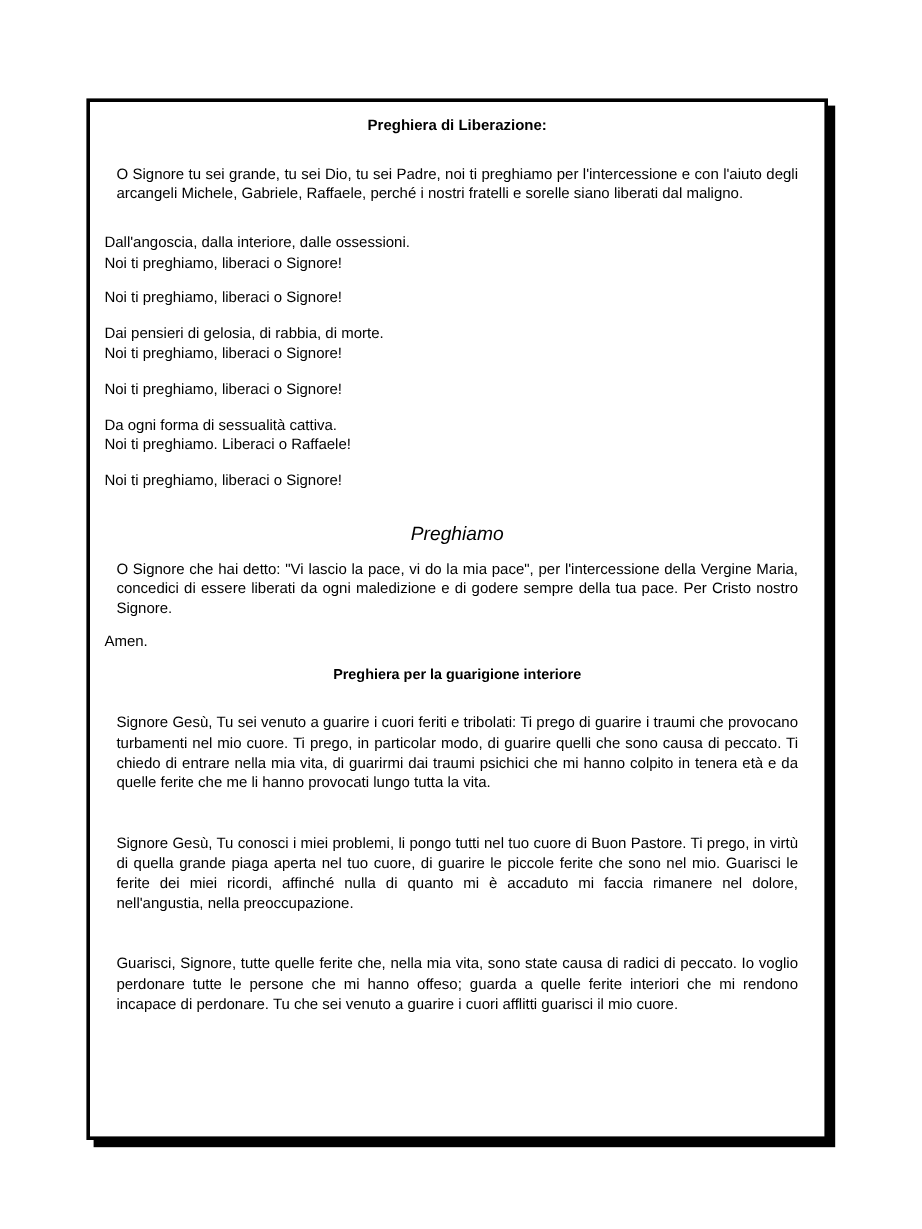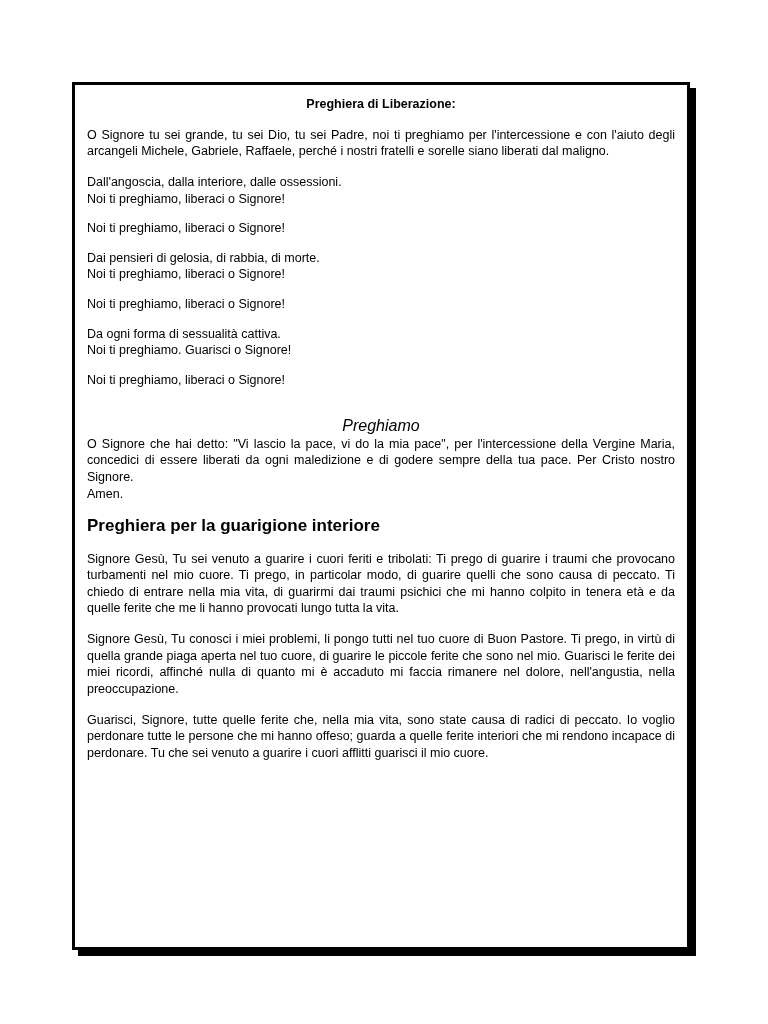--- a/index.html
+++ b/index.html
@@ -42,31 +42,31 @@
     overflow: hidden;
   }
   .title {
     text-align: center;
     font-weight: bold;
     font-size: 12.5px;
     margin: 2px 0 0 0;
     line-height: 1.25;
   }
   .subtitle {
-    text-align: left;
+    text-align: center;
     font-weight: bold;
-    font-size: 17px;
+    font-size: 12px;
     margin: 0;
     line-height: 1.25;
   }
   p.para {
     text-align: justify;
     font-size: 12.5px;
     line-height: 1.33;
-    margin: 0;
+    margin: 10px;
   }
   .spacer {
     height: 14px;
   }
   .spacer-sm {
     height: 13px;
   }
   .italic {
     font-style: italic;
     font-size: 16px;
@@ -113,21 +113,21 @@
     </div>
     <div class="spacer-sm"></div>
 
     <div>
       <p class="line">Noi ti preghiamo, liberaci o Signore!</p>
     </div>
     <div class="spacer-sm"></div>
 
     <div>
       <p class="line">Da ogni forma di sessualità cattiva.</p>
-      <p class="line">Noi ti preghiamo. Guarisci o Signore!</p>
+      <p class="line">Noi ti preghiamo. Liberaci o Raffaele!</p>
     </div>
     <div class="spacer-sm"></div>
 
     <div>
       <p class="line">Noi ti preghiamo, liberaci o Signore!</p>
     </div>
     <div class="spacer-sm"></div>
 
     <div class="spacer-sm"></div>
 

